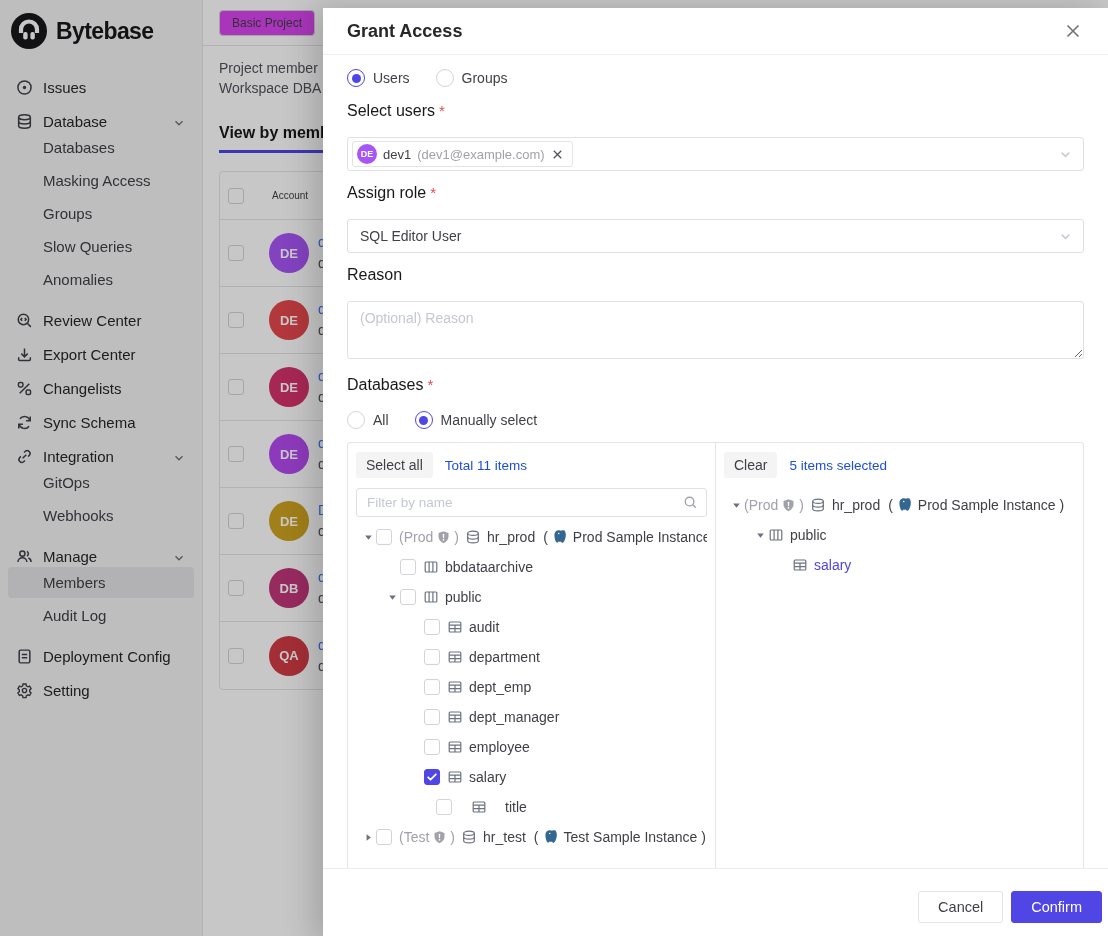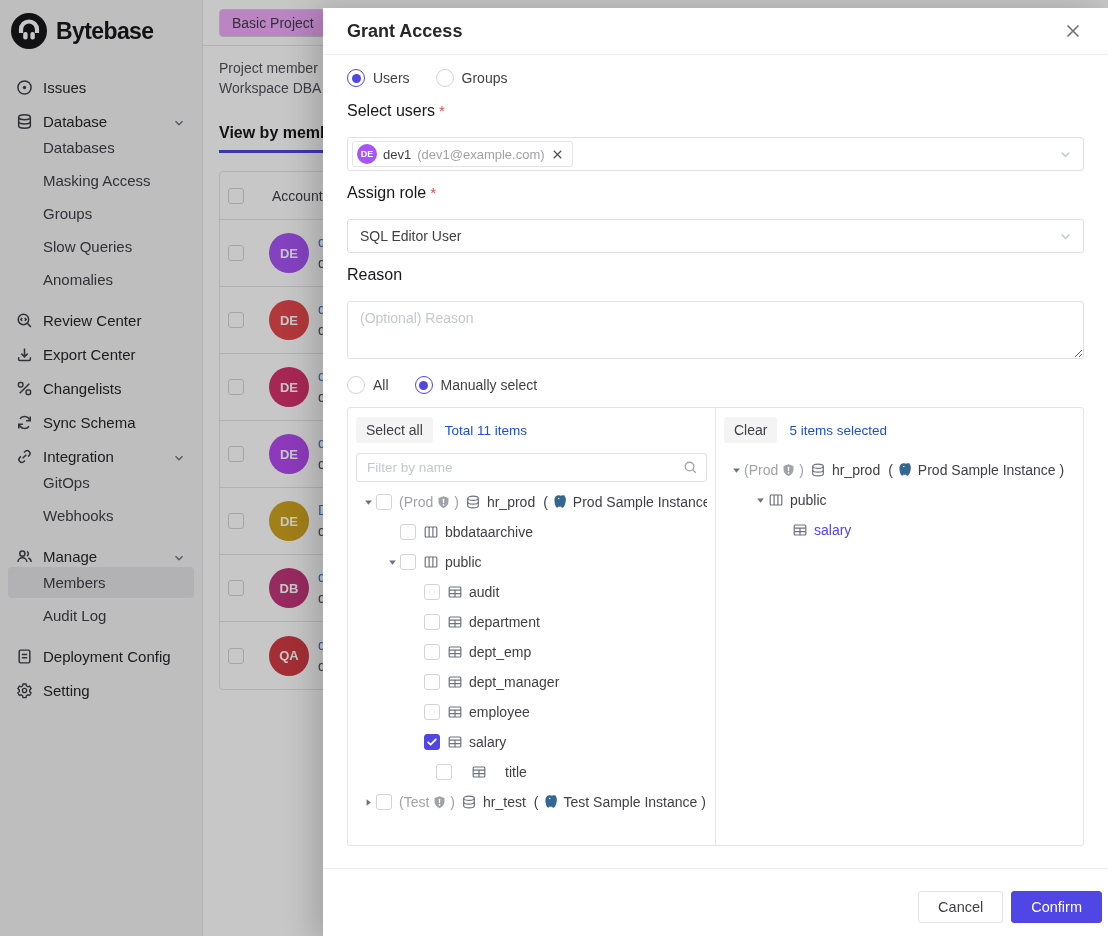--- a/index.html
+++ b/index.html
@@ -19,30 +19,30 @@
   .side-item .icon svg { width:100%; height:100%; }
   .side-item .chev { margin-left:auto; width:14px; height:14px; color:#71717a; display:flex; }
   .side-item .chev svg { width:100%; height:100%; }
   .side-sub { display:flex; align-items:center; height:31px; padding:0 8px 0 35px;
     border-radius:4px; color:#3f3f46; font-size:15px; cursor:pointer; margin-bottom:2px; }
   .side-sub.active { background:#e4e4e7; }
 
   
   .content { flex:1; display:flex; flex-direction:column; background:#fff; min-width:0; }
   .topbar { height:46px; border-bottom:1px solid #e4e4e7; display:flex; align-items:center; padding:0 16px; }
-  .chip { border:1px solid #d4d4d8; background:#f0abfc; border-radius:4px; font-size:14px;
+  .chip { border:1px solid #d4d4d8; background:#d946ef; border-radius:4px; font-size:12px;
     color:#3f3f46; padding:5px 12px; font-family:inherit; cursor:pointer; white-space:nowrap; }
   .page { padding:12px 16px; overflow:hidden; }
   .desc { font-size:14px; color:#52525b; line-height:20px; white-space:nowrap; }
   .tabbar { margin-top:26px; }
   .tab { display:inline-block; font-size:16px; font-weight:600; color:#18181b;
     padding-bottom:8px; border-bottom:3px solid #4f46e5; white-space:nowrap; cursor:pointer; }
   .mtable { margin-top:18px; border:1px solid #e4e4e7; border-radius:4px; width:860px; }
   .thead { display:flex; align-items:center; height:48px; padding:0 8px; border-bottom:1px solid #e4e4e7; gap:28px; }
-  .th { font-size:14px; font-weight:500; color:#3f3f46; }
+  .th { font-size:10px; font-weight:500; color:#3f3f46; }
   .cbx { width:16px; height:16px; border:1px solid #d4d4d8; border-radius:3px; background:#fff; flex:none; cursor:pointer; }
   .trow { display:flex; align-items:center; height:67px; padding:0 8px; border-bottom:1px solid #e4e4e7; gap:9px; }
   .trow:last-child { border-bottom:none; }
   .avatar { width:40px; height:40px; border-radius:50%; color:#fff; font-size:13px; font-weight:700;
     display:flex; align-items:center; justify-content:center; flex:none; margin-left:16px; }
   .rowtext { line-height:21px; min-width:0; }
   .rowname { color:#3b76f6; font-size:14px; cursor:pointer; white-space:nowrap; }
   .rowemail { color:#52525b; font-size:14px; white-space:nowrap; }
 
   
@@ -396,20 +396,23 @@
       <span class="box-chev">
         <svg viewBox="0 0 16 16" fill="none" stroke="currentColor" stroke-width="1.6">
             <path d="M4 6l4 4 4-4"></path>
           </svg>
       </span>
     </div>
 
     <div class="f-label">Reason</div>
     <textarea class="reason" placeholder="(Optional) Reason" style=""></textarea>
 
+    <div class="f-label">
+      <span>Databases</span><span class="req">*</span>
+    </div>
     <div class="radio-row" style="margin-bottom:0">
       <label class="radio">
         <span class="rdot"></span>
         <span>All</span>
       </label>
       <label class="radio sel">
         <span class="rdot"></span>
         <span>Manually select</span>
       </label>
     </div>

